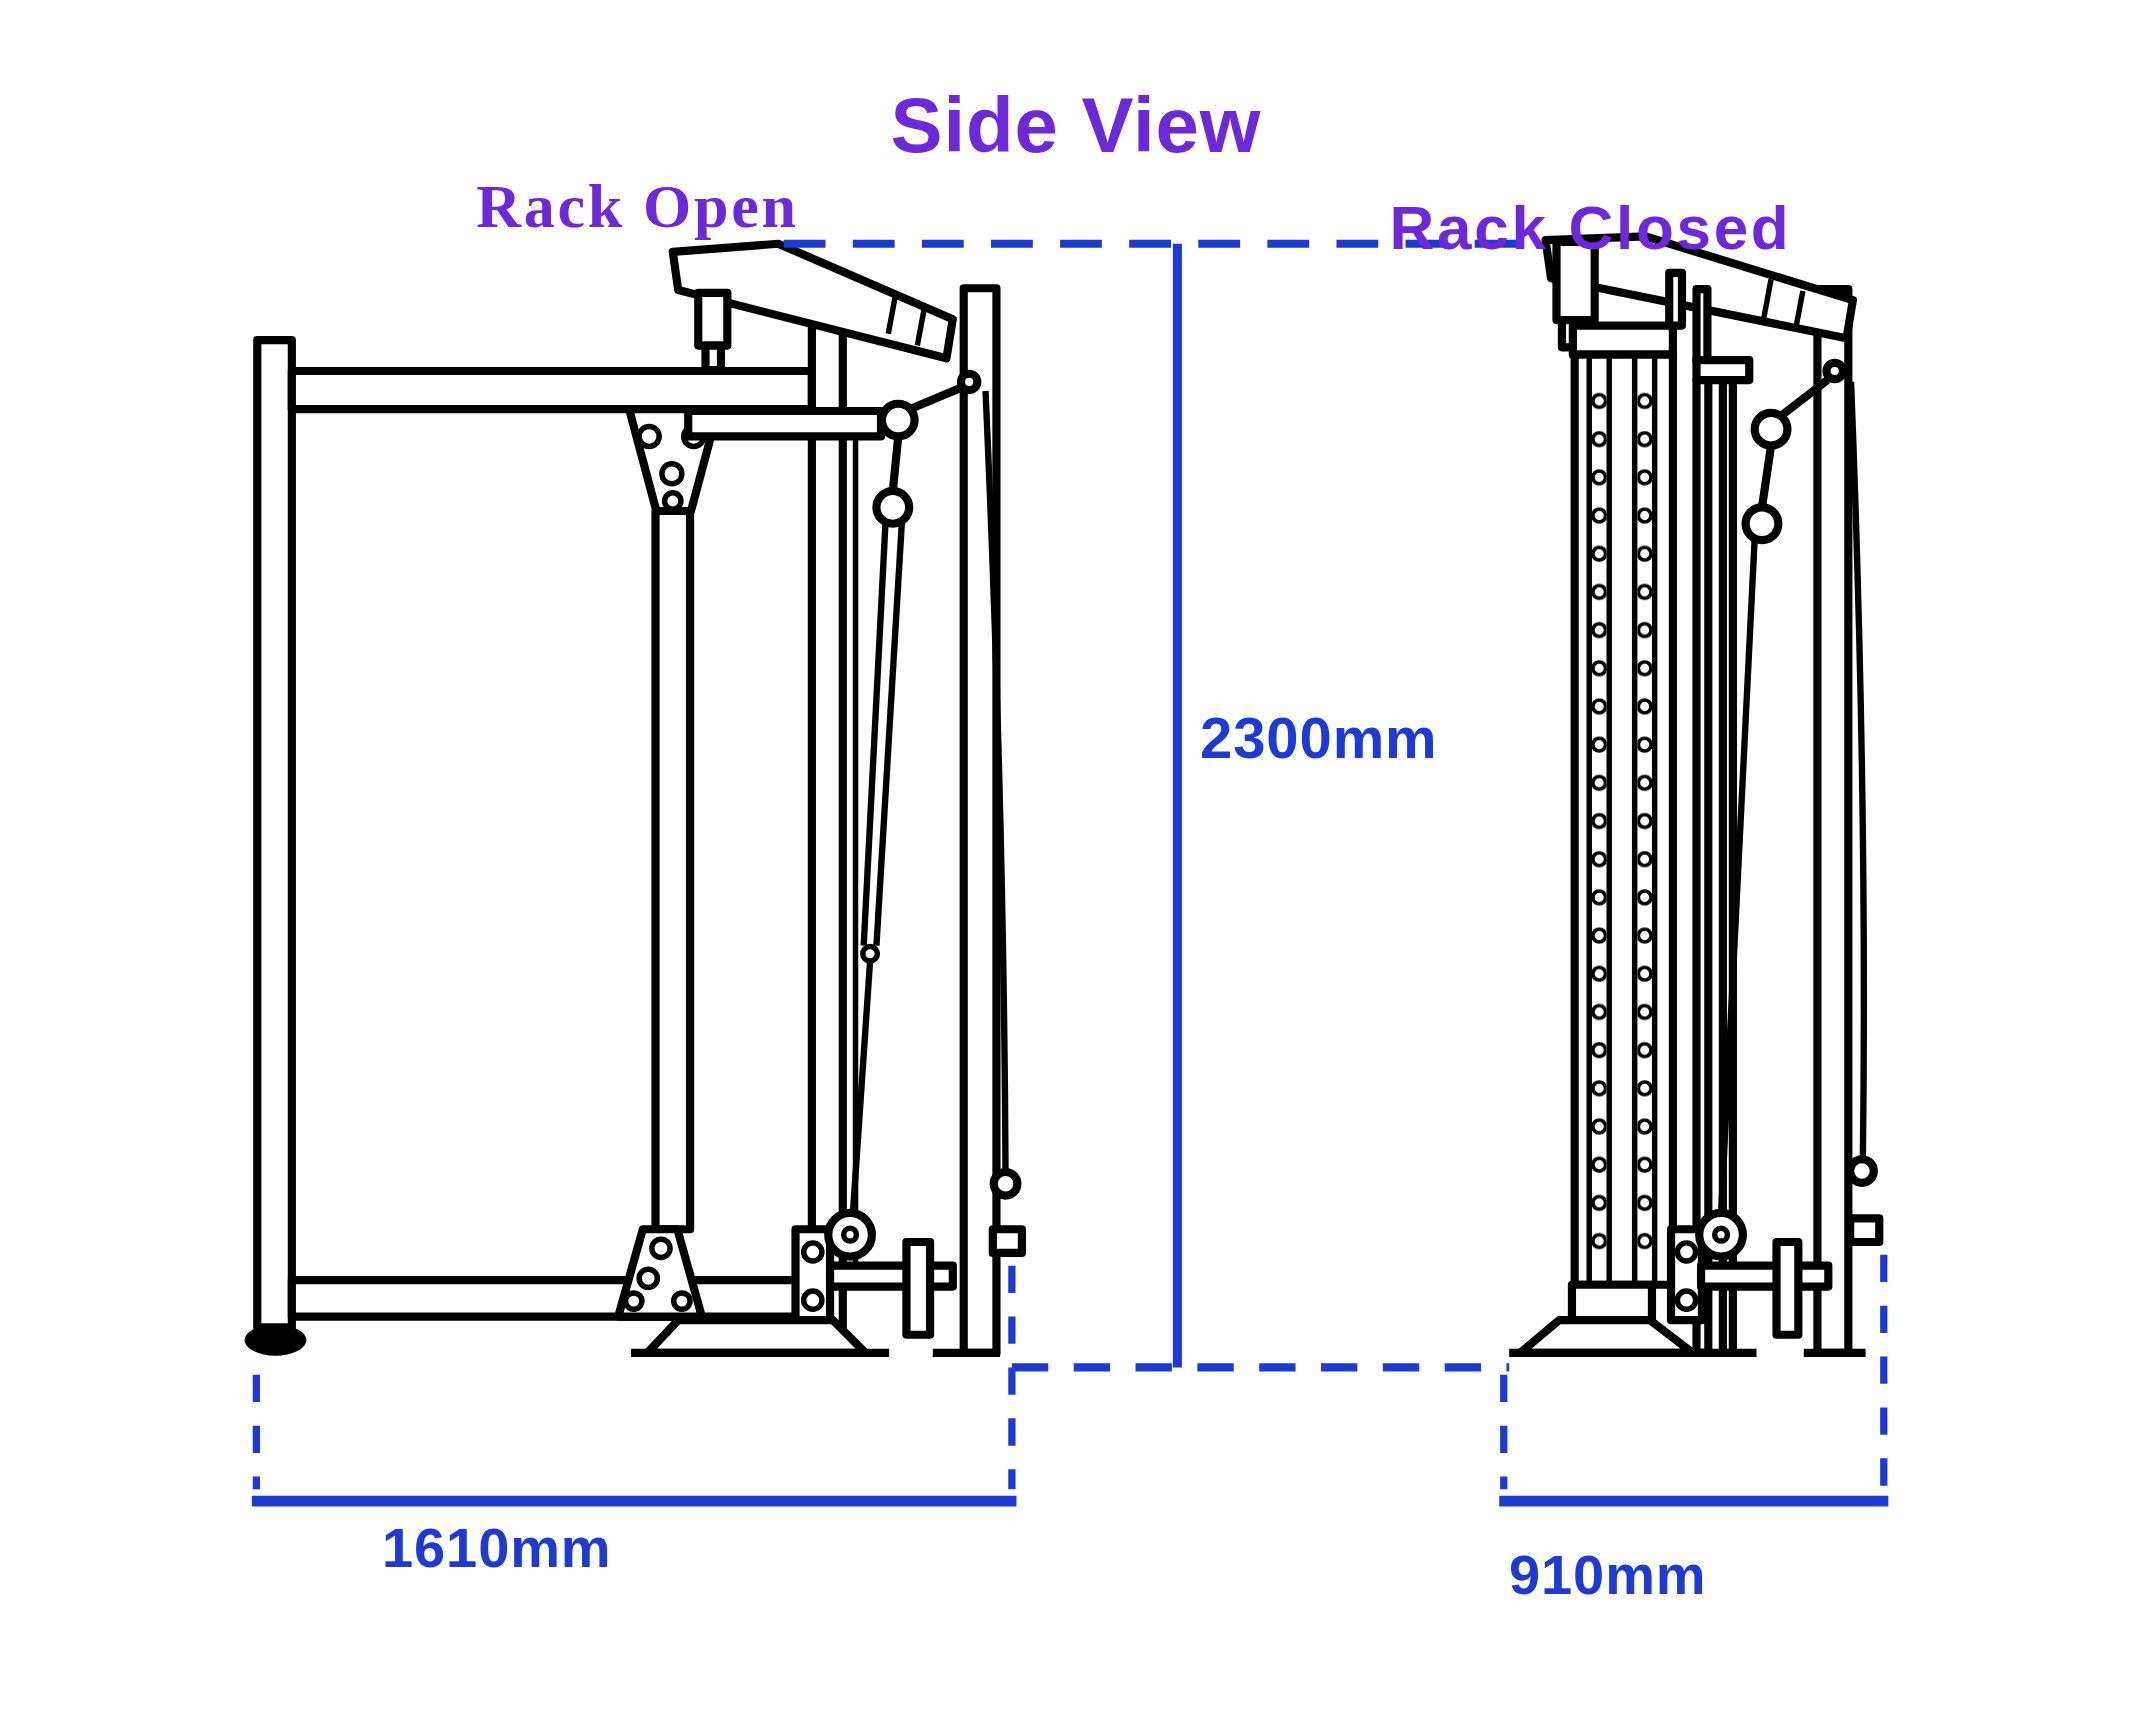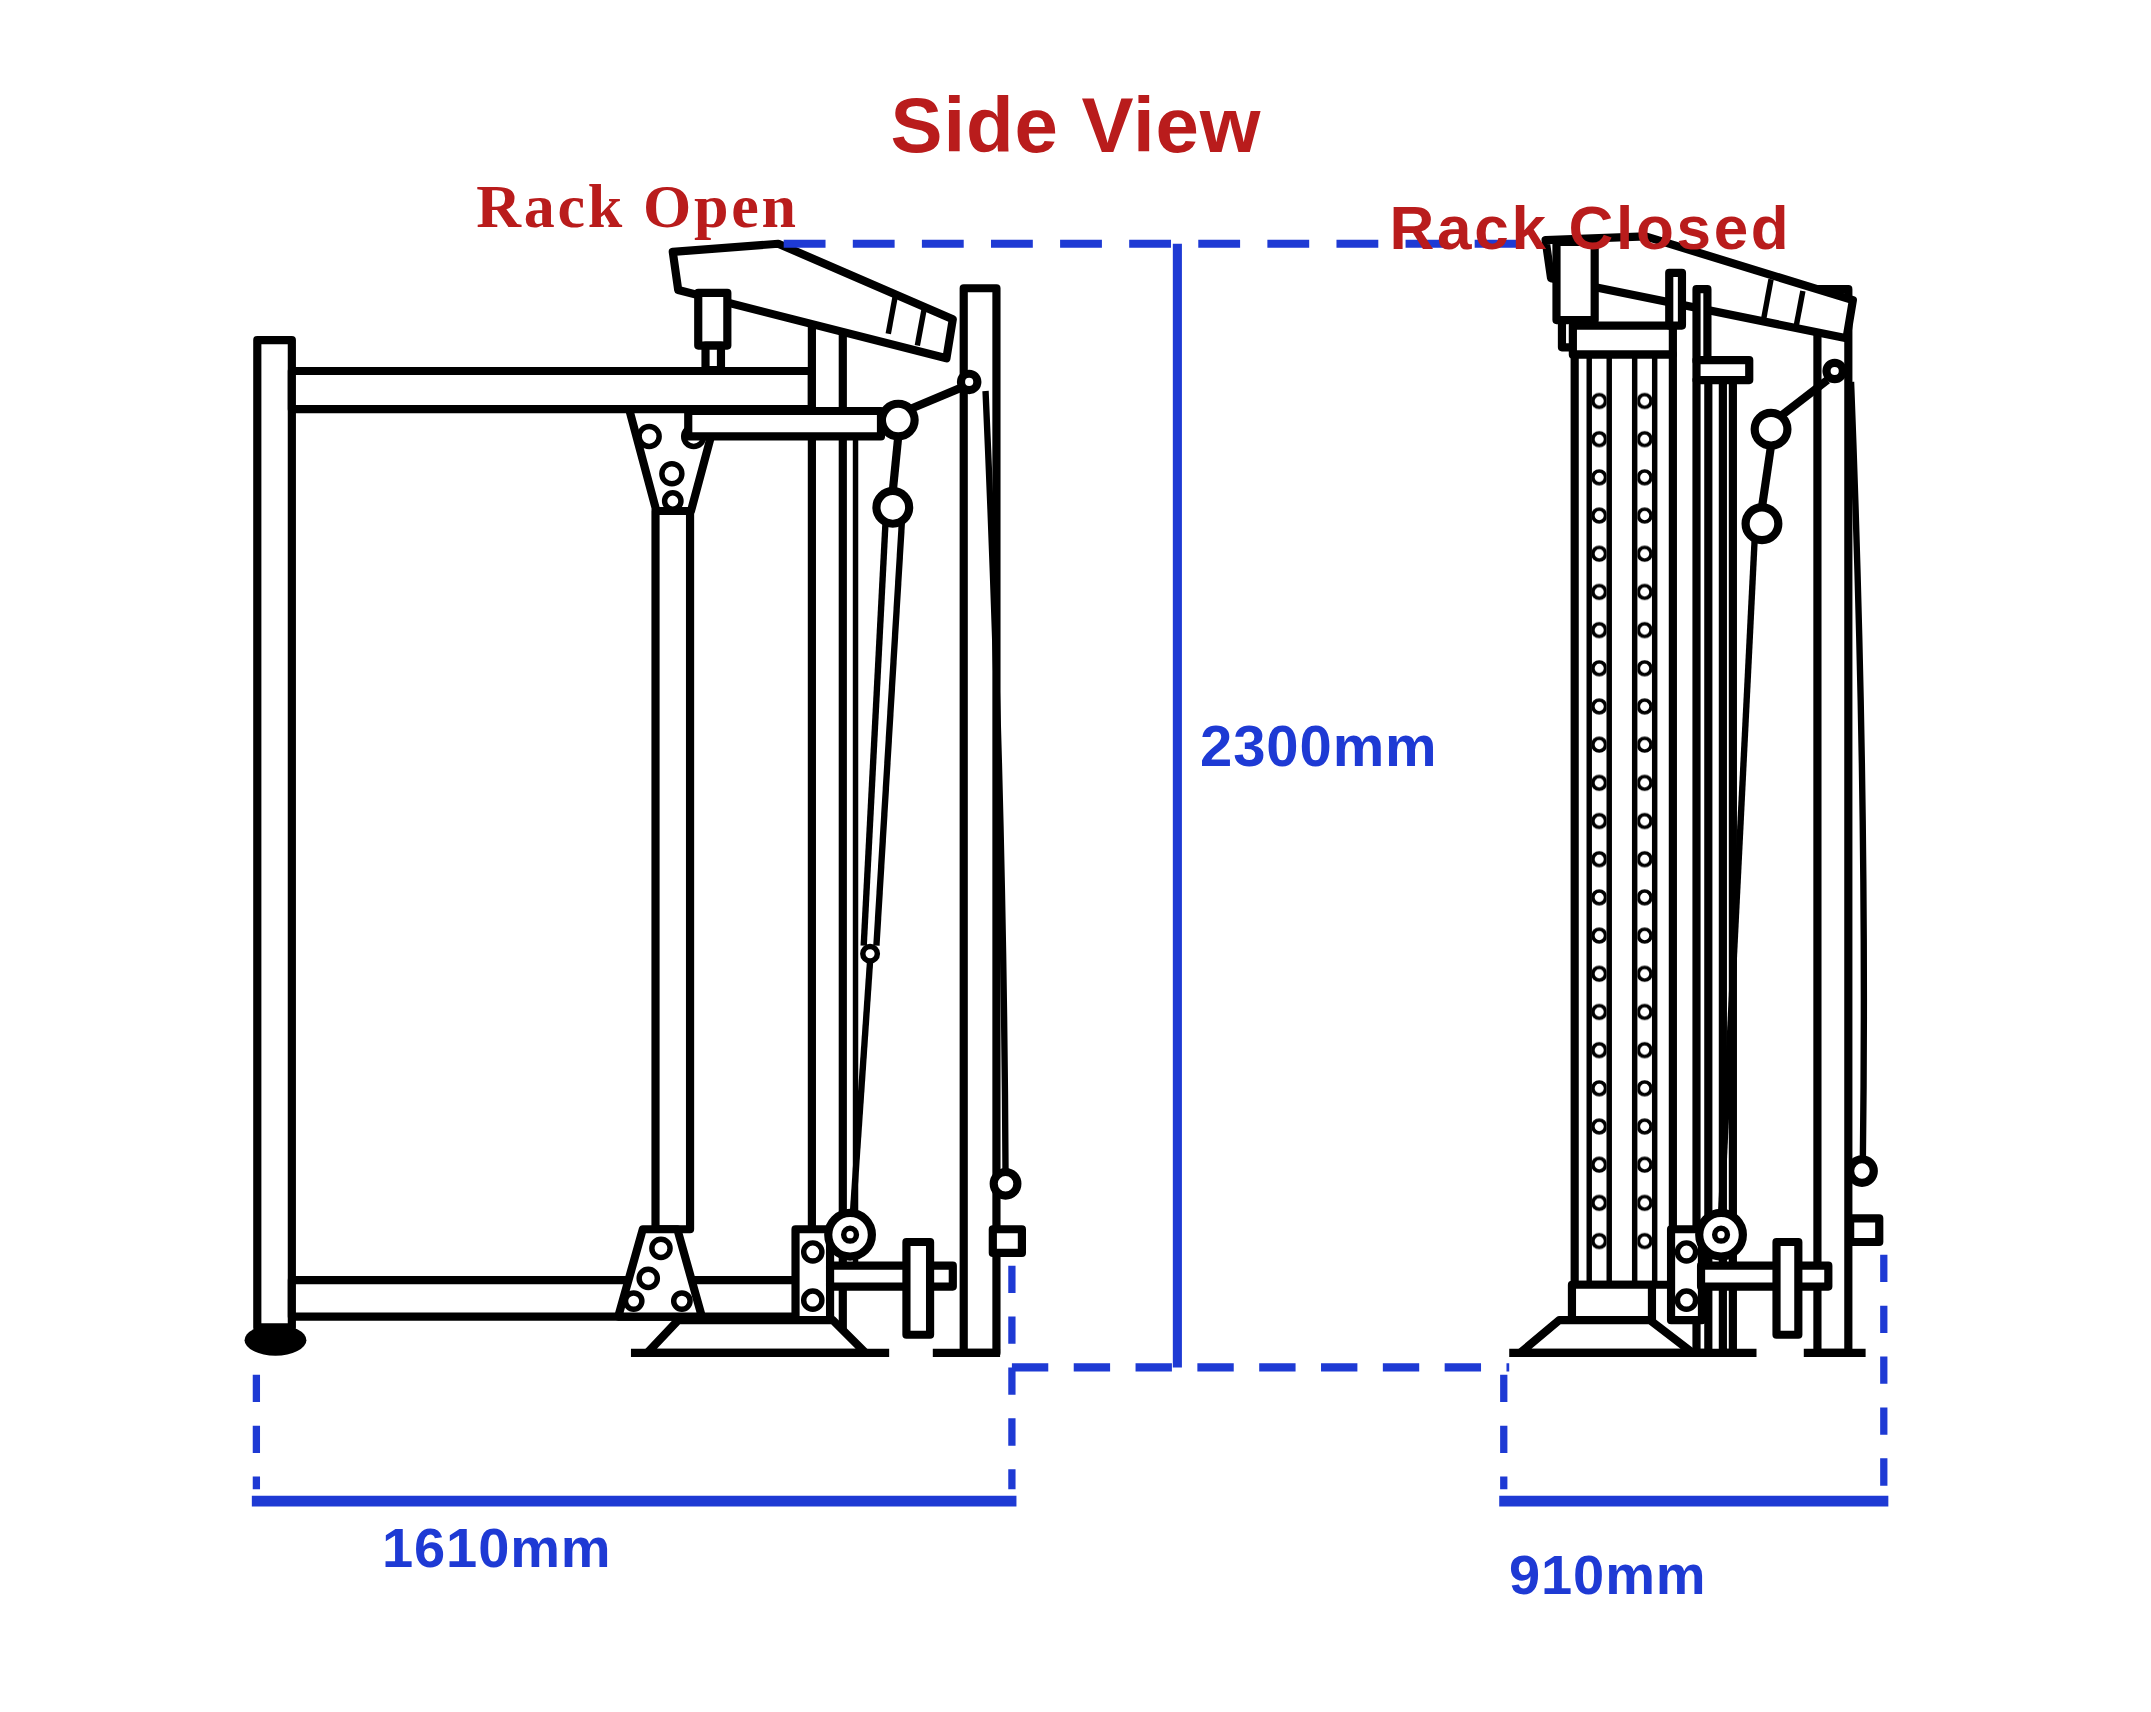--- a/index.html
+++ b/index.html
@@ -8,27 +8,27 @@
   #diagram-svg{position:absolute;left:0;top:0;width:2152px;height:1713px;}
 
   
   .s{stroke:#000;stroke-width:9;fill:#fff;stroke-linejoin:round;}
   .l{stroke:#000;stroke-width:9;fill:none;stroke-linejoin:round;}
   .thin{stroke-width:6;}
   .cable{stroke:#000;stroke-width:7;fill:none;}
   .blk{fill:#000;stroke:none;}
 
   
-  .txt{position:absolute;font-weight:700;color:#b91c1c;line-height:1;white-space:nowrap;}
+  .txt{position:absolute;font-weight:700;color:#6d28d9;line-height:1;white-space:nowrap;}
   .title{left:0;top:86px;width:2152px;text-align:center;font-size:78px;letter-spacing:0.9px;}
   .view-label{top:175px;font-size:62px;letter-spacing:2.7px;text-align:center;}
   .open-label{left:365px;width:545px;font-family:Liberation Serif, serif;}
   .closed-label{left:1318px;width:545px;margin-top:22px;}
   .blue-text{color:#1e3ad4;}
-  .dim-height{left:1200px;top:709px;font-size:58px;letter-spacing:0.9px;margin-top:8px;}
+  .dim-height{left:1200px;top:709px;font-size:58px;letter-spacing:0.9px;}
   .dim-open{left:382px;top:1520px;width:527px;font-size:56px;letter-spacing:0.9px;}
   .dim-closed{left:1509px;top:1547px;width:382px;text-align:left;font-size:56px;letter-spacing:0.9px;}
   .note{left:0;top:1636px;width:2152px;text-align:center;font-size:50px;}
 </style>
 </head>
 <body>
 
 <div id="page">
 
   <svg id="diagram-svg" viewBox="0 0 2367 1884">

